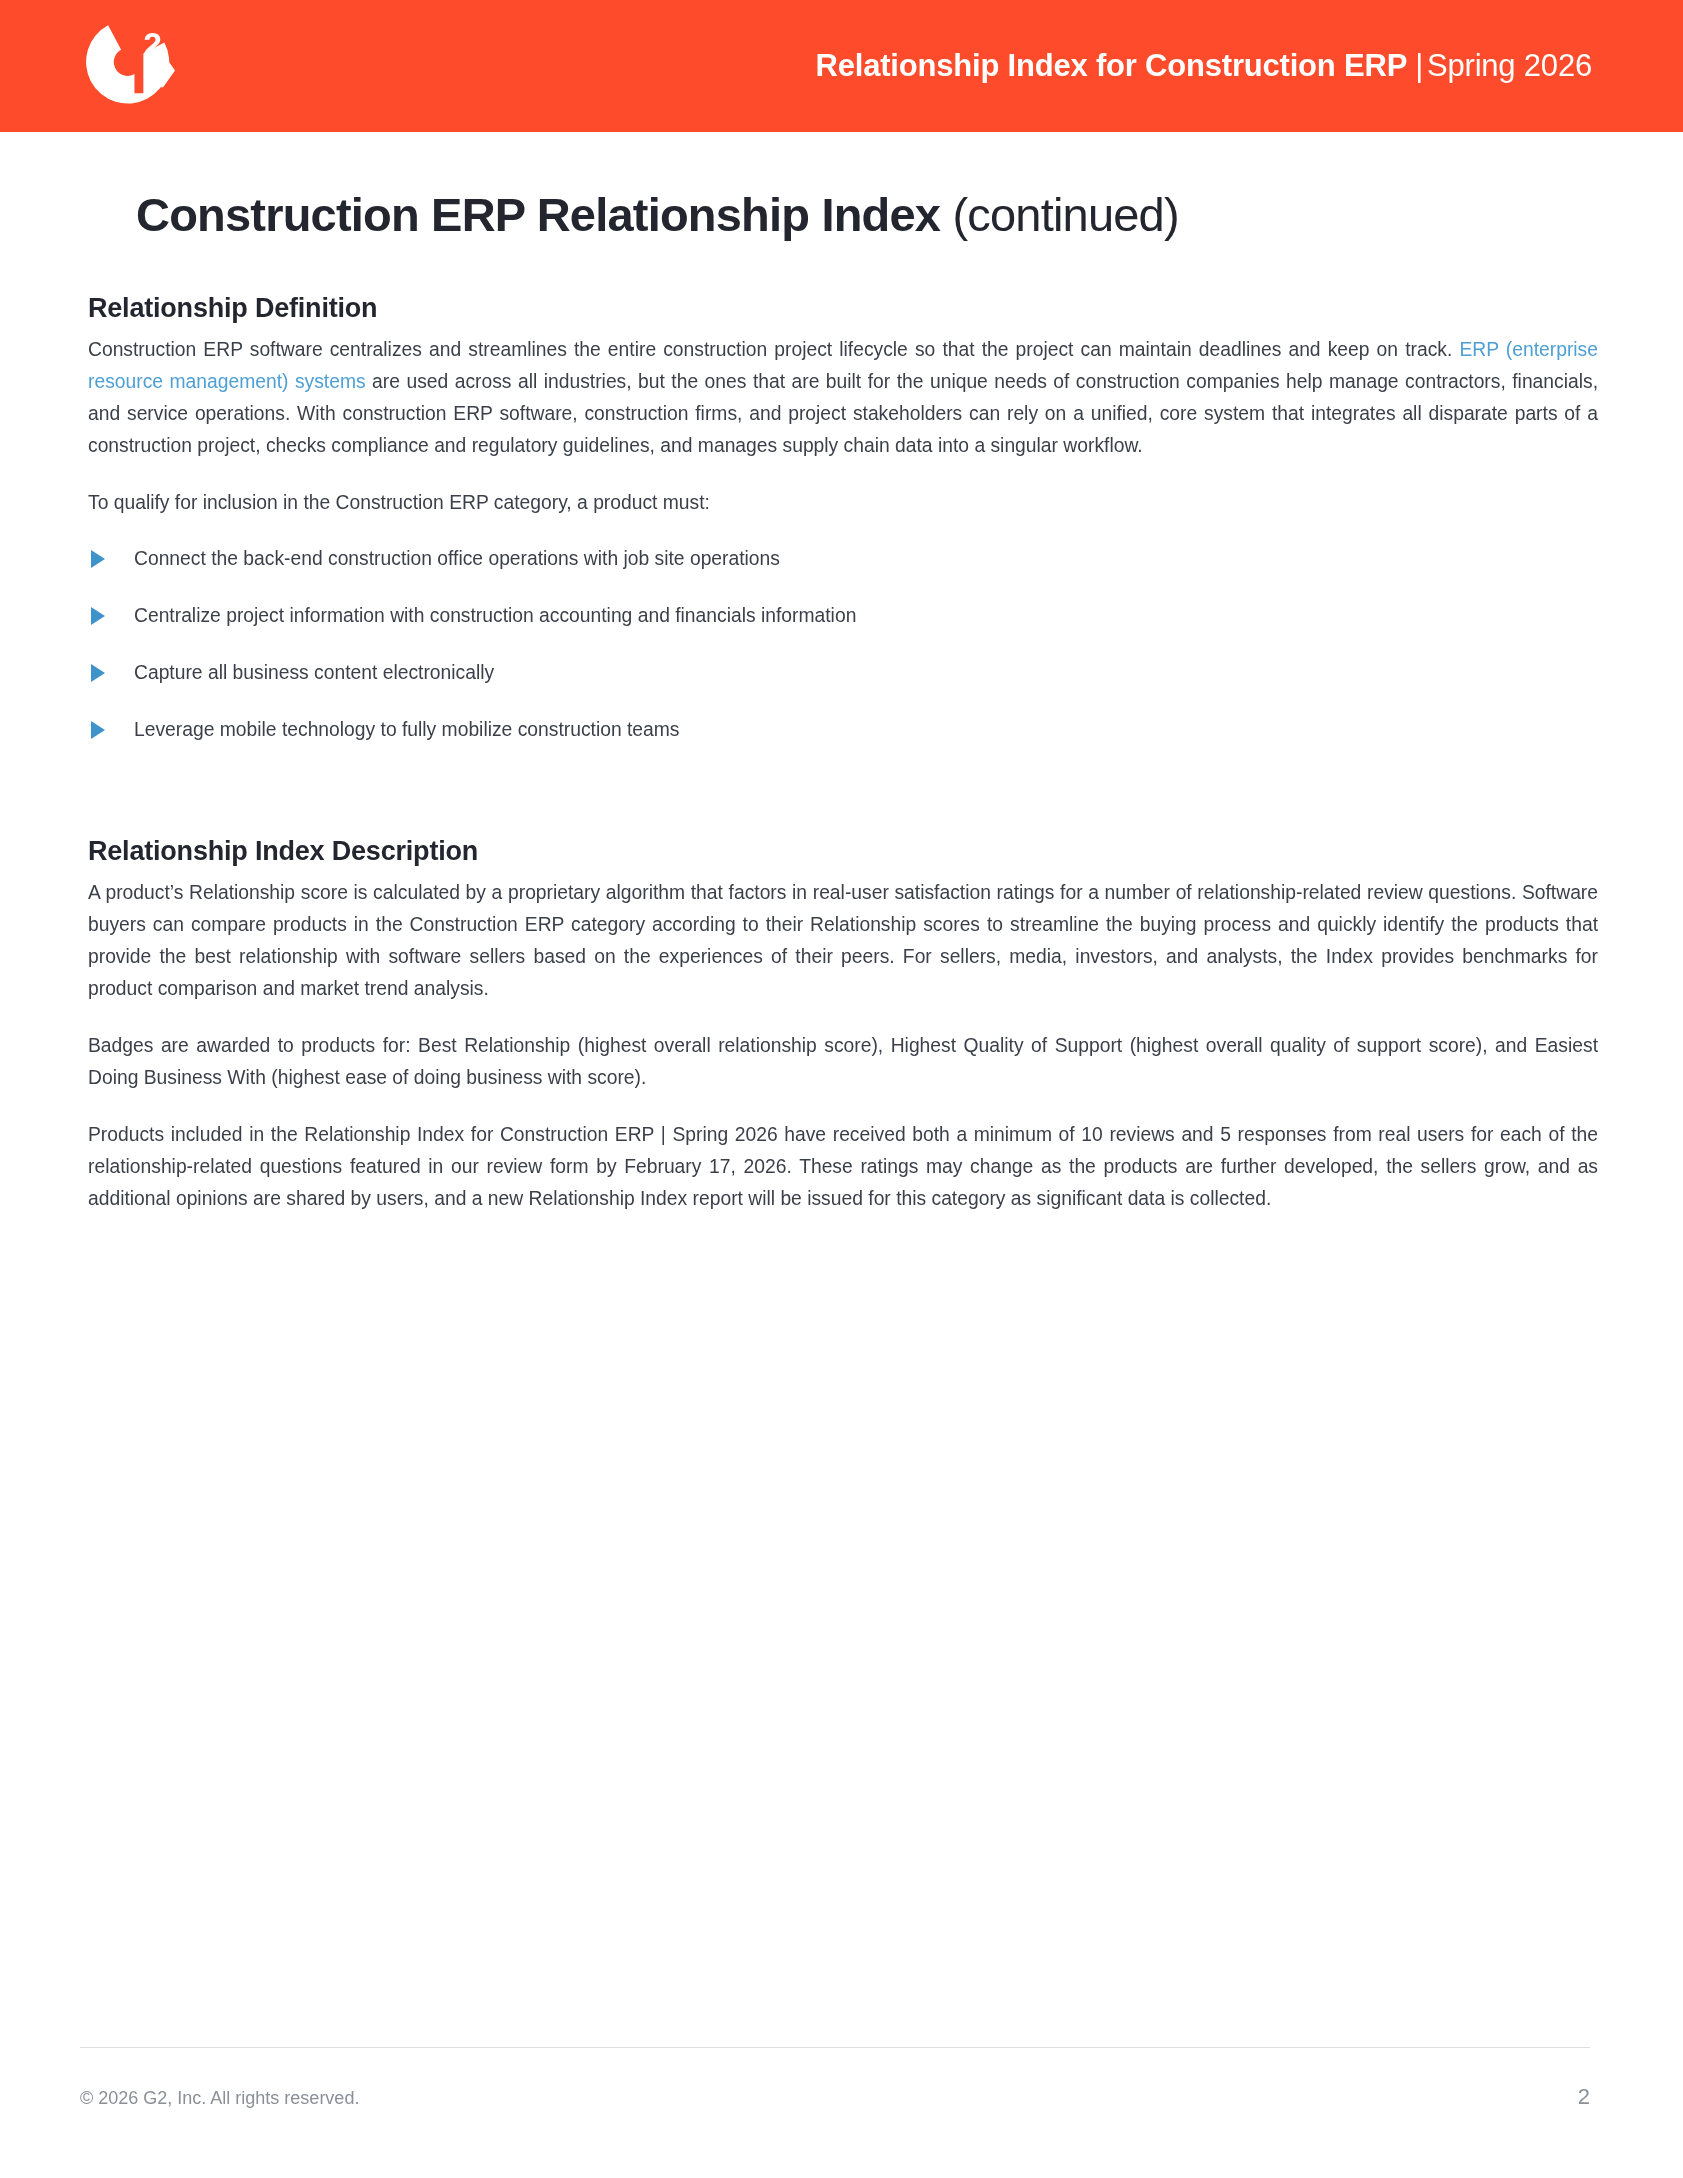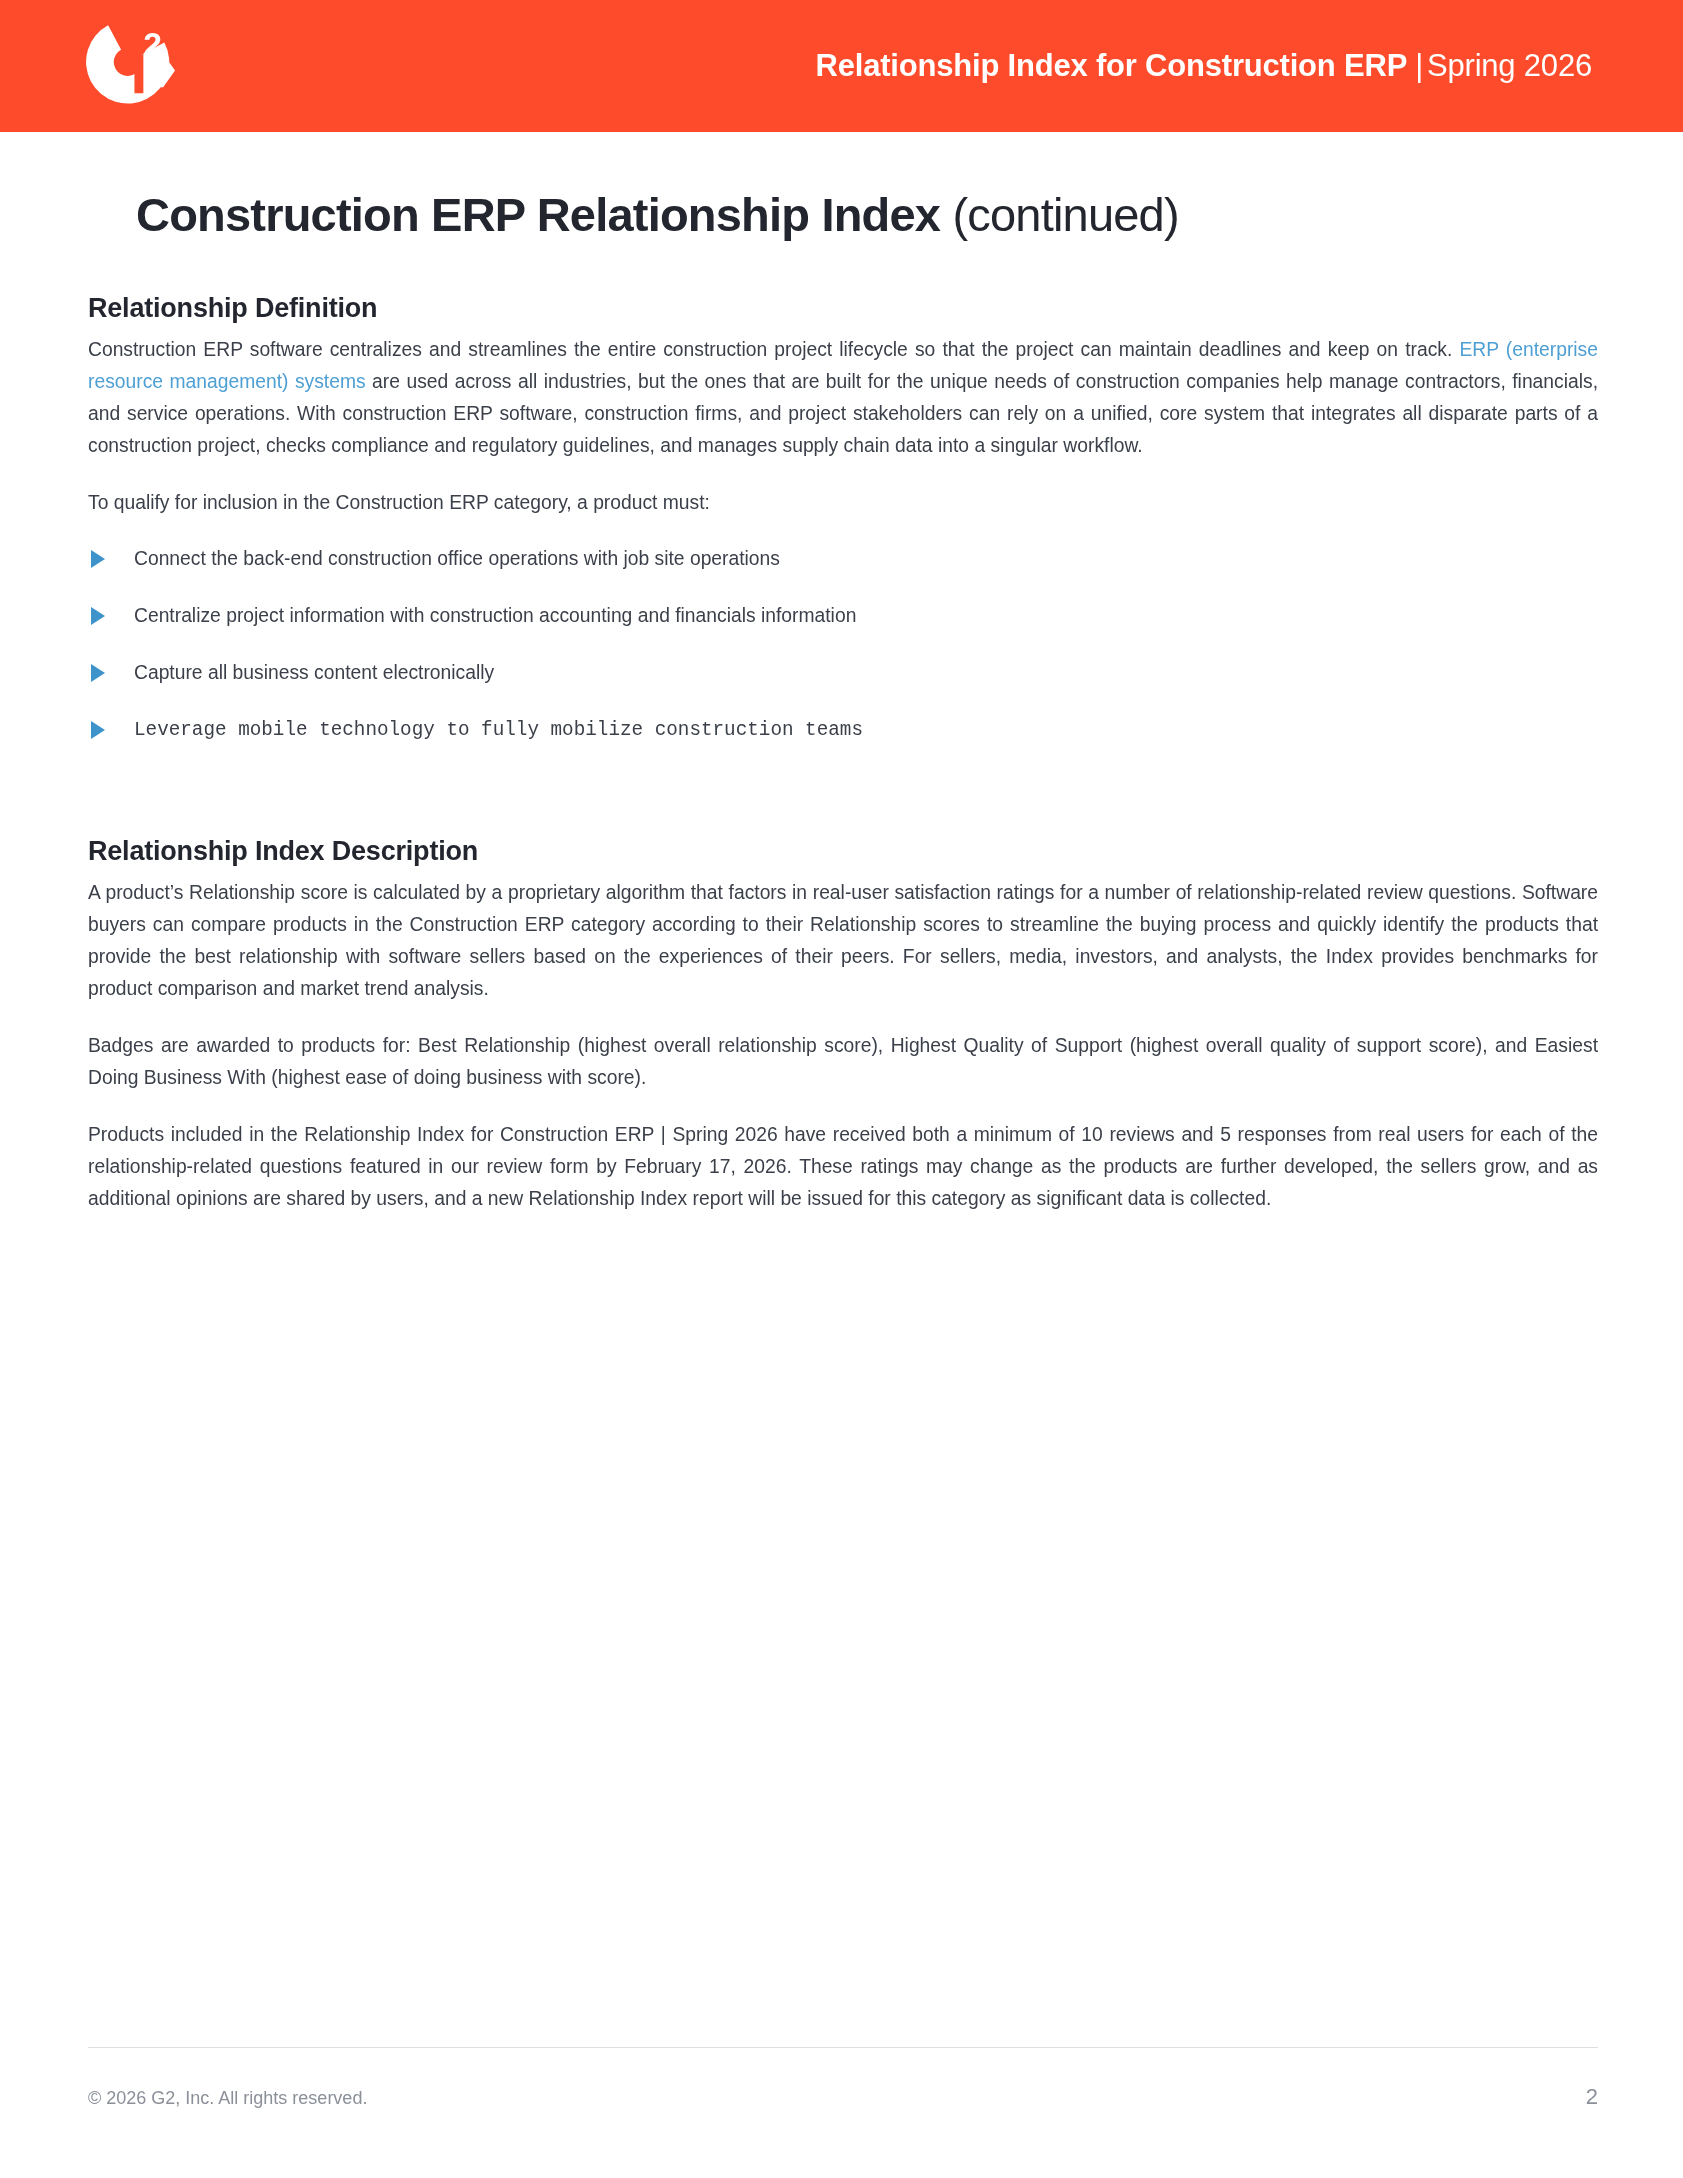--- a/index.html
+++ b/index.html
@@ -100,36 +100,36 @@
     margin-top: 24px;
   }
   ul.bullets li {
     position: relative;
     padding-left: 46px;
     font-size: 19.3px;
     line-height: 30px;
     color: #3a3f49;
     margin-bottom: 27px;
   }
-  ul.bullets li:last-child { margin-bottom: 12px; font-family: Liberation Mono, monospace; }
+  ul.bullets li:last-child { margin-bottom: 12px; }
 
   .tri {
     position: absolute;
     left: 3px;
     top: 6px;
     width: 0; height: 0;
     border-top: 9px solid transparent;
     border-bottom: 9px solid transparent;
     border-left: 14px solid #3d93ca;
   }
 
   
   .footer {
     position: absolute;
-    left: 88px;
+    left: 80px;
     top: 2047px;
     width: 1510px;
   }
   .footer-rule {
     width: 100%;
     height: 1px;
     background: #dcdee1;
   }
   .footer-row {
     margin-top: 36px;

